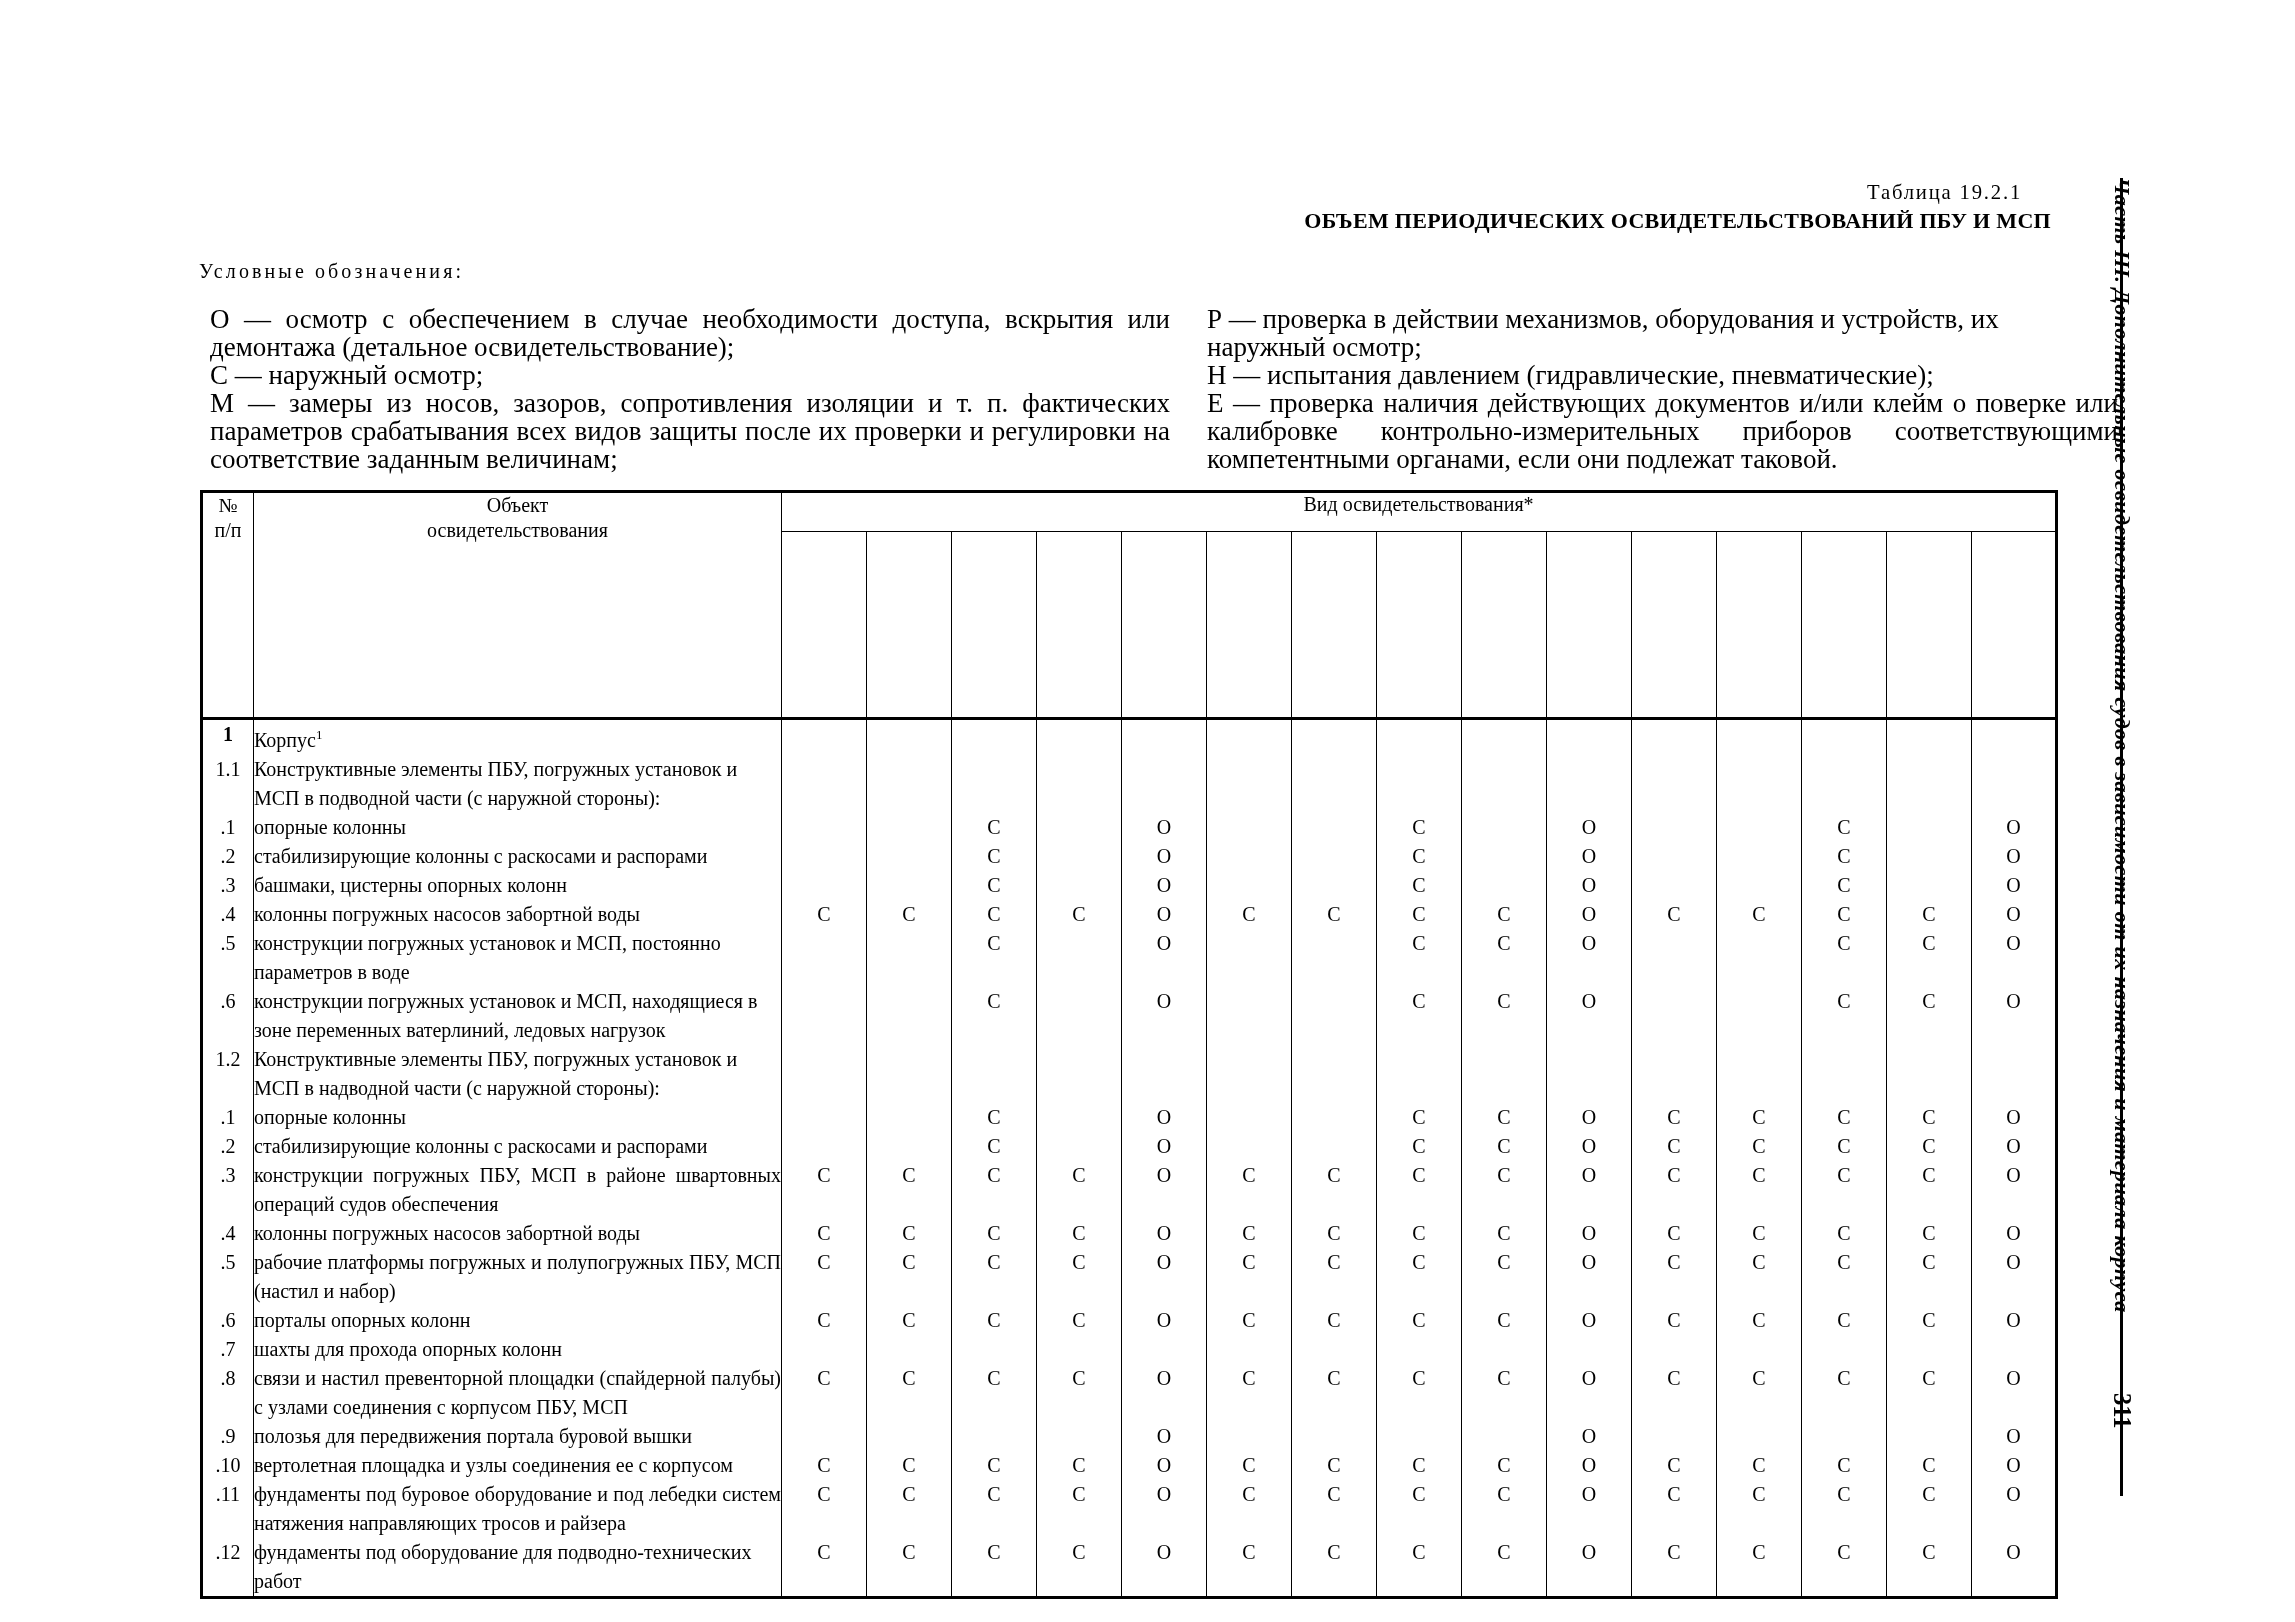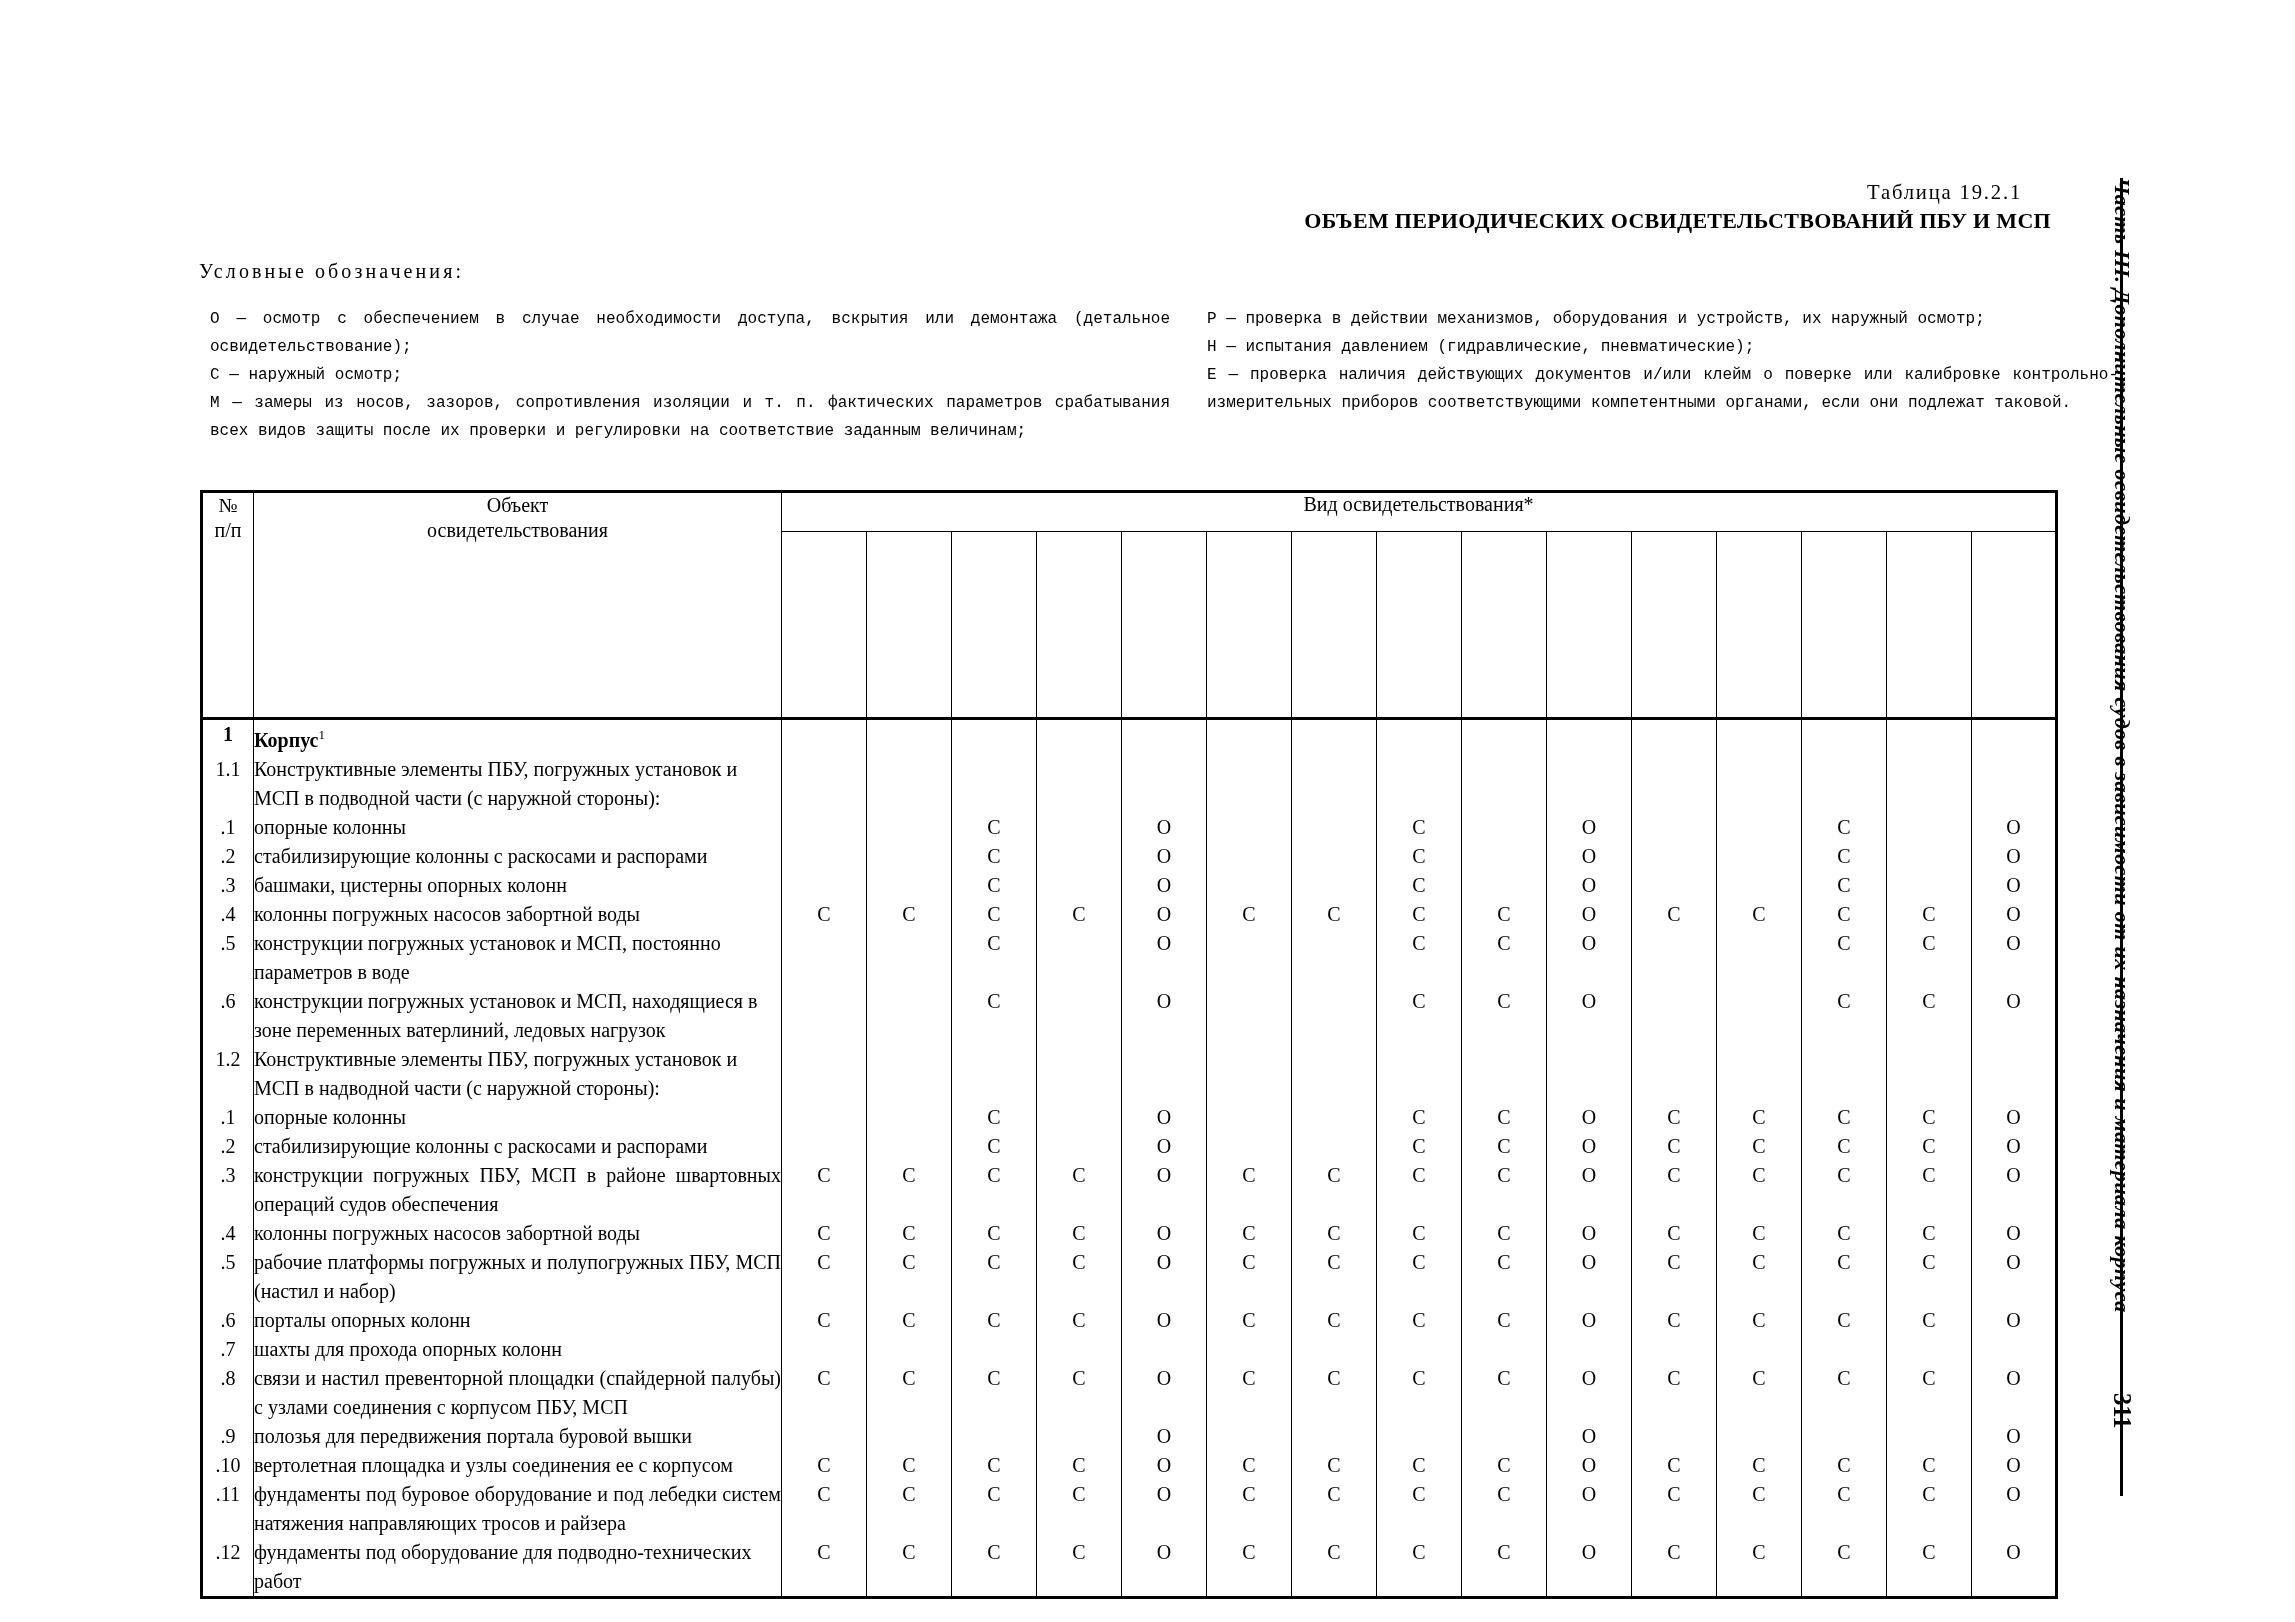--- a/index.html
+++ b/index.html
@@ -49,23 +49,22 @@
     top: 260px;
     width: 1852px;
     text-align: left;
     font-size: 20px;
     letter-spacing: 3.1px;
   }
 
   .legend {
     position: absolute;
     top: 305px;
-    font-size: 16px;
+    font-size: 27px;
     line-height: 28px;
-    font-family: Liberation Mono, monospace;
   }
   .legend-left  { left: 210px;  width: 960px; }
   .legend-right { left: 1207px; width: 911px; }
   .legend p { margin: 0; }
   .legend p.just { text-align: justify; text-align-last: left; }
 
   
   .side-rule {
     position: absolute;
     left: 2120px;
@@ -161,21 +160,21 @@
     padding: 1.5px 0 0 0;
     white-space: nowrap;
   }
   td.obj-c {
     font-size: 20px;
     line-height: 29px;
     padding: 1.5px 9.2px 1.5px 9.2px;
     text-align: left;
   }
   td.obj-c.just { text-align: justify; text-align-last: left; }
-  td.obj-c b { font-weight: 700; margin-top: 24px; }
+  td.obj-c b { font-weight: 400; margin-top: 24px; }
   td.mark-c {
     text-align: center;
     font-size: 20px;
     line-height: 29px;
     padding: 1.5px 0 0 0;
   }
   sup { font-size: 0.65em; vertical-align: super; }
 
   .nb-t { border-top: none !important; }
   .nb-b { border-bottom: none !important; }

